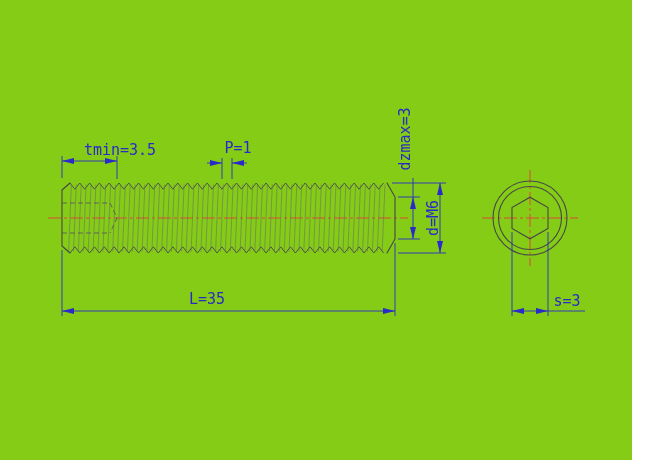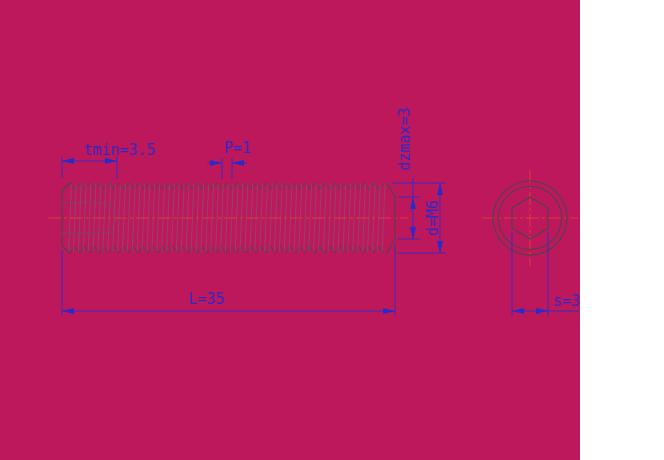--- a/index.html
+++ b/index.html
@@ -1,16 +1,16 @@
 <!DOCTYPE html>
 <html><head>
 <meta charset="utf-8">
 <style>
   html,body{margin:0;padding:0;background:#ffffff;}
-  .stage{position:relative;width:580px;height:460px;background:#be185d;overflow:hidden;}
+  .stage{position:relative;width:632px;height:460px;background:#84cc16;overflow:hidden;}
   svg{display:block;}
   .outline{stroke:#474747;stroke-width:1.1;fill:none;stroke-linecap:round;}
   .thread{stroke:#474747;stroke-width:0.9;fill:none;}
   .flank{stroke:#6a6a6a;stroke-width:0.55;fill:none;}
   .hiddenline{stroke:#5a5a5a;stroke-width:0.9;fill:none;stroke-dasharray:5 3;}
   .dim{stroke:#2a2ac8;stroke-width:0.9;fill:none;}
   .dimtext{fill:#2a2ac8;font-family:"DejaVu Sans Mono","Liberation Mono",monospace;font-size:15px;}
   .center{stroke:#e93b3b;stroke-width:0.9;fill:none;stroke-dasharray:13 3 3 3;}
 </style>
 </head>

